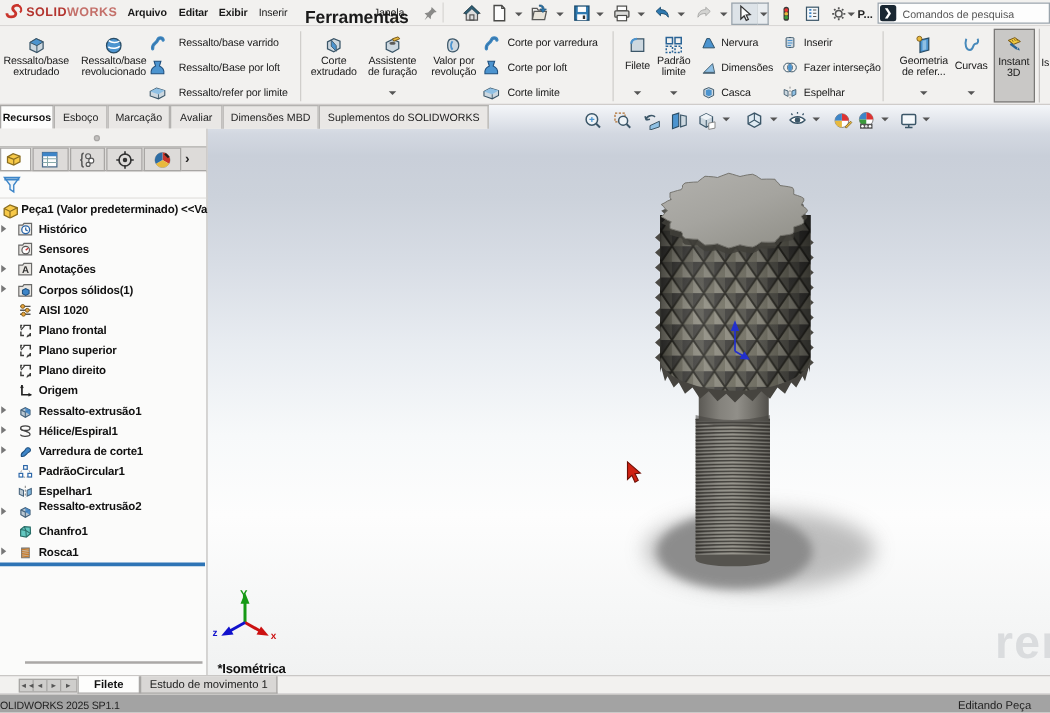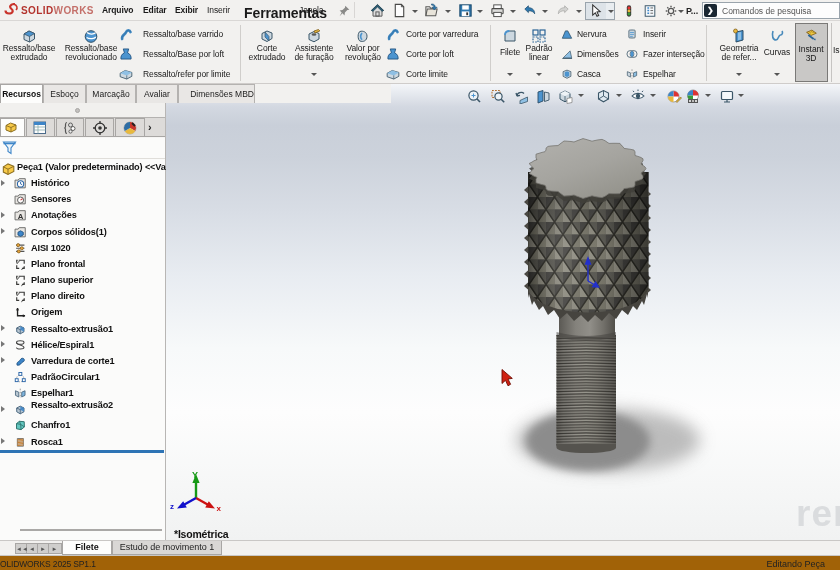--- a/index.html
+++ b/index.html
@@ -252,21 +252,21 @@
 <div class="caret" style="left:507px;top:51.5px"></div>
 <svg style="position:absolute;left:530.0px;top:5.5px" width="18" height="18" viewBox="0 0 18 18">
       <g fill="none" stroke="#2a6496" stroke-width="1.2">
         <rect x="3" y="3" width="5" height="5"></rect>
         <rect x="10" y="3" width="5" height="5"></rect>
         <rect x="3" y="10" width="5" height="5" stroke-dasharray="1.6,1.2"></rect>
         <rect x="10" y="10" width="5" height="5" stroke-dasharray="1.6,1.2"></rect>
       </g>
     </svg>
 <div class="rlab" style="left:494px;top:22.5px;width:90px">Padrão</div>
-<div class="rlab" style="left:494px;top:32.0px;width:90px">linear</div>
+<div class="rlab" style="left:494px;top:32.0px;width:90px">limite</div>
 <div class="caret" style="left:536px;top:51.5px"></div>
 <svg style="position:absolute;left:730.0px;top:5.5px" width="18" height="18" viewBox="0 0 18 18">
       <path d="M6,5 L13,3.5 L13,13 L6,15 Z" fill="#4c94cf" stroke="#2a4d66" stroke-width="1"></path>
       <path d="M8,5.5 L11,5 L11,12.5 L8,13.2 Z" fill="#8fc0e4"></path>
       <circle cx="5.5" cy="4" r="2" fill="#e8b93e" stroke="#7a5a1a" stroke-width="0.7"></circle>
     </svg>
 <div class="rlab" style="left:694px;top:22.5px;width:90px">Geometria</div>
 <div class="rlab" style="left:694px;top:32.0px;width:90px">de refer...</div>
 <div class="caret" style="left:736px;top:51.5px"></div>
 <svg style="position:absolute;left:768.0px;top:5.5px" width="18" height="18" viewBox="0 0 18 18">
@@ -349,21 +349,22 @@
 <div class="rlab" style="left:786px;top:33px;width:50px">3D</div>
 <div style="position:absolute;left:831px;top:2px;width:9px;height:59px;border-left:1px solid #c6c4c2"></div>
 <div class="rlab" style="left:833px;top:25px;width:20px;text-align:left">Is</div>
 </div>
 
 <div class="abs" style="left:0;top:84px;width:391px;height:19px;background:#f2f1ef">
 <div style="position:absolute;left:0px;top:0px;width:43px;height:19px;box-sizing:border-box;background:#fdfdfc;border:1px solid #a8a6a4;border-bottom:none;font-weight:bold;color:#111;font-size:8.5px;text-align:center;line-height:18px;white-space:nowrap;overflow:hidden">Recursos</div>
 <div style="position:absolute;left:43px;top:0px;width:43px;height:19px;box-sizing:border-box;background:#e9e7e5;border:1px solid #b4b2b0;border-bottom:none;color:#222;font-size:8.5px;text-align:center;line-height:18px;white-space:nowrap;overflow:hidden">Esboço</div>
 <div style="position:absolute;left:86px;top:0px;width:50px;height:19px;box-sizing:border-box;background:#e9e7e5;border:1px solid #b4b2b0;border-bottom:none;color:#222;font-size:8.5px;text-align:center;line-height:18px;white-space:nowrap;overflow:hidden">Marcação</div>
 <div style="position:absolute;left:136px;top:0px;width:42px;height:19px;box-sizing:border-box;background:#e9e7e5;border:1px solid #b4b2b0;border-bottom:none;color:#222;font-size:8.5px;text-align:center;line-height:18px;white-space:nowrap;overflow:hidden">Avaliar</div>
-<div style="position:absolute;left:178px;top:0px;width:77px;height:19px;box-sizing:border-box;background:#e9e7e5;border:1px solid #b4b2b0;border-bottom:none;color:#222;font-size:8.5px;text-align:right;line-height:18px;white-space:nowrap;overflow:hidden">Dimensões MBD</div>
+<div style="position:absolute;left:178px;top:0px;width:77px;height:19px;box-sizing:border-box;background:#e9e7e5;border:1px solid #b4b2b0;border-bottom:none;color:#222;font-size:8.5px;text-align:center;line-height:18px;white-space:nowrap;overflow:hidden">Dimensões MBD</div>
+<div style="position:absolute;left:255px;top:0px;width:136px;height:19px;box-sizing:border-box;background:#e9e7e5;border:1px solid #b4b2b0;border-bottom:none;color:#222;font-size:8.5px;text-align:center;line-height:18px;white-space:nowrap;overflow:hidden">Suplementos do SOLIDWORKS</div>
 </div>
 
 <svg style="position:absolute;left:466px;top:88px" width="16" height="16" viewBox="0 0 16 16">
     <circle cx="7.5" cy="7.5" r="4.6" fill="#eef3f7" stroke="#3b5668" stroke-width="1.2"></circle>
     <path d="M10.8,10.8 L14,14" stroke="#3b5668" stroke-width="1.6"></path>
     <path d="M5.5,7.5 L9.5,7.5 M7.5,5.5 L7.5,9.5" stroke="#4c94cf" stroke-width="1"></path>
   </svg>
 <svg style="position:absolute;left:490px;top:88px" width="16" height="16" viewBox="0 0 16 16">
     <rect x="2" y="2.5" width="8" height="7" fill="none" stroke="#b06f2f" stroke-width="1" stroke-dasharray="1.8,1.2"></rect>
     <circle cx="8.5" cy="8.5" r="3.6" fill="#eef3f7" stroke="#3b5668" stroke-width="1.2"></circle>
@@ -617,15 +618,15 @@
  <div style="position:absolute;left:15px;top:2px;width:47px;height:11px;background:#cfcecc;border:1px solid #a8a6a4;display:flex">
   <div style="width:11px;border-right:1px solid #a8a6a4;font-size:6px;color:#555;text-align:center;line-height:10px">◄◄</div>
   <div style="width:11px;border-right:1px solid #a8a6a4;font-size:6px;color:#555;text-align:center;line-height:10px">◄</div>
   <div style="width:11px;border-right:1px solid #a8a6a4;font-size:6px;color:#555;text-align:center;line-height:10px">►</div>
   <div style="width:11px;font-size:6px;color:#555;text-align:center;line-height:10px">►</div>
  </div>
  <div style="position:absolute;left:62px;top:0;width:50px;height:14px;background:#fdfdfc;border:1px solid #a8a6a4;border-top:none;font-size:9px;font-weight:bold;color:#111;text-align:center;line-height:13px">Filete</div>
  <div style="position:absolute;left:112px;top:0;width:110px;height:14px;background:#d9d7d5;border:1px solid #a8a6a4;border-top:none;font-size:9px;color:#222;text-align:center;line-height:13px;white-space:nowrap;overflow:hidden">Estudo de movimento 1</div>
 </div>
 
-<div class="abs" style="left:0;top:555px;width:840px;height:15px;background:#a16207;border-top:1px solid #c9c7c5">
+<div class="abs" style="left:0;top:555px;width:840px;height:15px;background:#a3a3a3;border-top:1px solid #c9c7c5">
  <div style="position:absolute;left:0px;top:2.5px;font-size:8.5px;letter-spacing:-0.15px;color:#222">OLIDWORKS 2025 SP1.1</div>
  <div style="position:absolute;right:15px;top:2.5px;font-size:9px;color:#222">Editando Peça</div>
 </div>
 </body></html>

